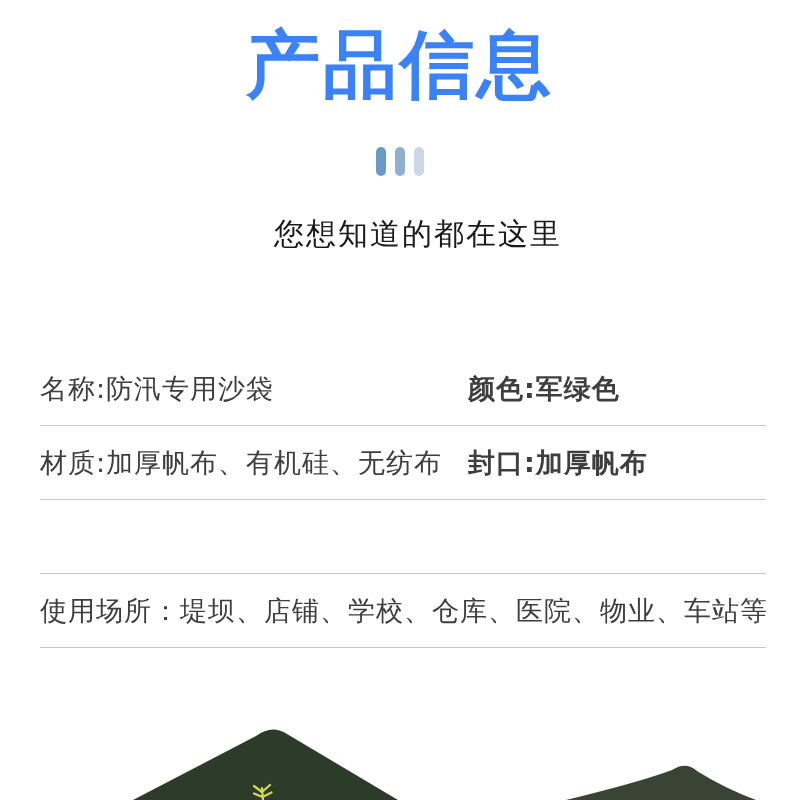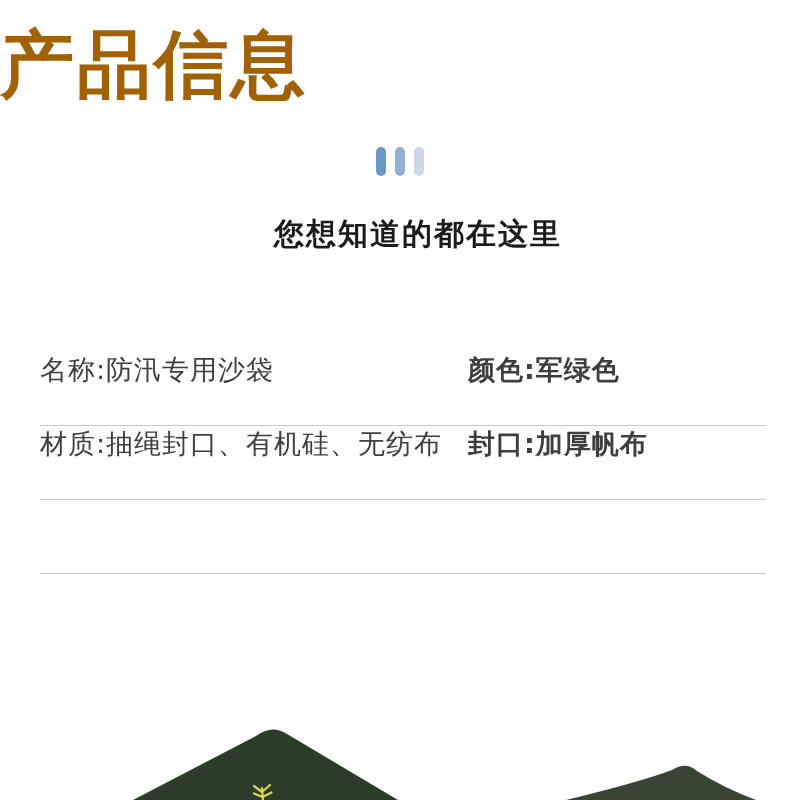--- a/index.html
+++ b/index.html
@@ -3,39 +3,39 @@
 <meta charset="utf-8">
 <style>
   html,body{margin:0;padding:0;}
   body{
     width:800px;height:800px;background:#ffffff;overflow:hidden;
     font-family:"DejaVu Sans","Liberation Sans",sans-serif;
     position:relative;
   }
   .page{position:absolute;inset:0;}
   .page-title{
-    margin:24px 0 0;
+    margin:24px 0 0;text-align:center;
     font-size:74px;line-height:1.1;font-weight:900;
-    color:#a16207;letter-spacing:3px;
+    color:#3b82f6;letter-spacing:3px;
   }
   .accent-bars{
     display:flex;justify-content:center;align-items:flex-start;
     gap:9px;margin-top:42px;height:29px;
   }
   .accent-bar{display:inline-block;width:10px;height:29px;border-radius:5px;background:#8fb0cf;}
   .page-subtitle{
     margin:38px 0 0;text-align:center;
-    font-size:30px;font-weight:700;color:#1b1b1b;letter-spacing:2px;padding-left:36px;
+    font-size:30px;font-weight:400;color:#1b1b1b;letter-spacing:2px;padding-left:36px;
   }
   .spec-table{
     position:absolute;top:352px;left:40px;width:726px;
     font-size:27px;color:#3e3e3e;letter-spacing:1px;
   }
   .spec-row{
-    display:flex;height:73px;
+    display:flex;align-items:center;height:73px;
     border-bottom:1px solid #c7c7c7;
   }
   .spec-cell{white-space:nowrap;overflow:hidden;}
   .spec-cell.left{width:428px;}
   .spec-cell.right{flex:1;font-weight:bold;}
   .spec-cell.full{width:100%;}
   .photo-strip{
     position:absolute;left:0;top:720px;width:800px;height:80px;
   }
   .photo-strip svg{display:block;}
@@ -54,24 +54,27 @@
   </div>
 
   <p class="page-subtitle">您想知道的都在这里</p>
 
   <section class="spec-table">
     <div class="spec-row">
       <span class="spec-cell left">名称:防汛专用沙袋</span>
       <span class="spec-cell right">颜色:军绿色</span>
     </div>
     <div class="spec-row">
-      <span class="spec-cell left">材质:抽绳封口、有机硅、无纺布</span>
+      <span class="spec-cell left">材质:加厚帆布、有机硅、无纺布</span>
       <span class="spec-cell right">封口:加厚帆布</span>
     </div>
     <div class="spec-row">
+    </div>
+    <div class="spec-row">
+      <span class="spec-cell full">使用场所：堤坝、店铺、学校、仓库、医院、物业、车站等</span>
     </div>
   </section>
 
   <div class="photo-strip">
     <svg width="800" height="80" viewBox="0 0 800 80" xmlns="http://www.w3.org/2000/svg">
       <path d="M133 80 L256 16 Q272 4 287 14 L398 80 Z" fill="#2d3c2a"></path>
       <path d="M263 80 L262 68 M262 72 L254 66 M262 72 L270 65 M262.5 77 L254 73.5 M262.5 77 L271.5 72.5" stroke="#d6d94e" stroke-width="2.2" fill="none" stroke-linecap="round"></path>
       <path d="M566 80 Q640 62 672 50 Q686 41 697 51 Q724 68 756 80 Z" fill="#3a4434"></path>
     </svg>
   </div>

